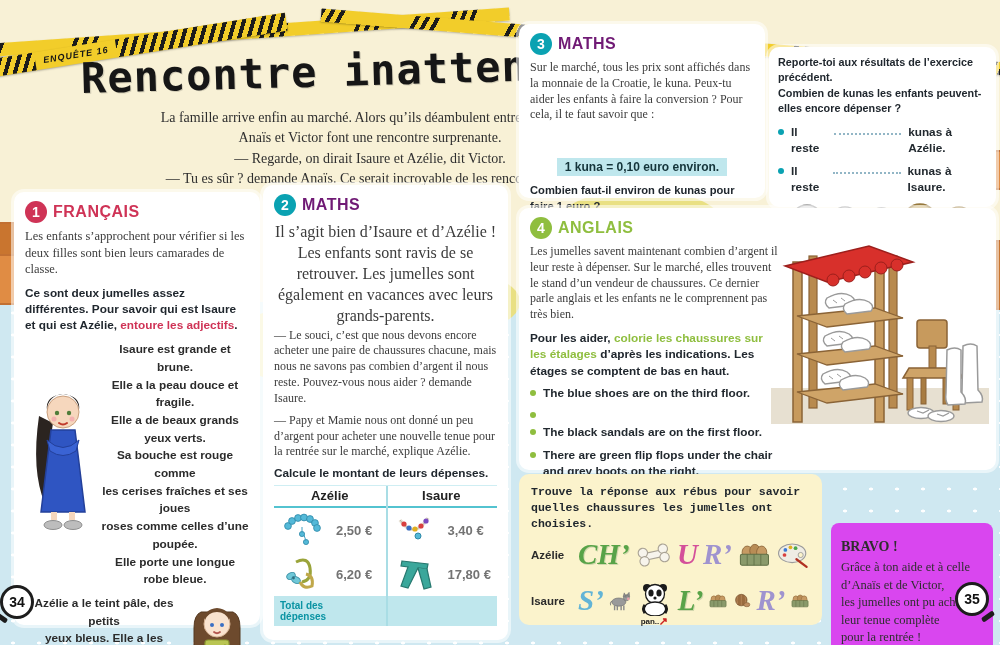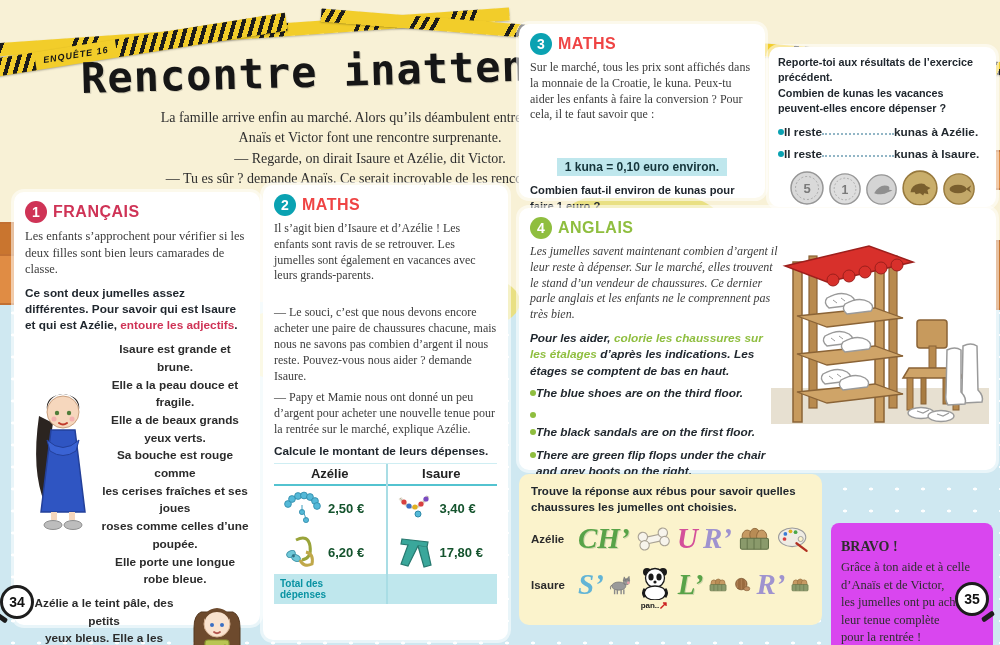--- a/index.html
+++ b/index.html
@@ -37,43 +37,43 @@
 
   
   .card { background:#ffffff; border-radius:10px; box-shadow:0 0 0 3px rgba(255,255,255,.55); }
   .card-pad { padding:9px 11px; }
 
   .sec-head { display:flex; align-items:center; gap:6px; margin-bottom:5px; }
   .badge { width:22px; height:22px; border-radius:50%; color:#fff; font-weight:bold; font-size:14px;
     display:flex; align-items:center; justify-content:center; }
   .sec-label { font-weight:bold; font-size:16px; letter-spacing:.5px; }
   .c-pink { color:#cf3356; } .bg-pink { background:#cf3356; }
-  .c-teal { color:#ef4444; } .bg-teal { background:#0aa2b2; }
+  .c-teal { color:#701a75; } .bg-teal { background:#0aa2b2; }
   .c-green { color:#8fbe3f; } .bg-green { background:#8fbe3f; }
 
   .serif { font-family:"Liberation Serif", serif; font-size:12.5px; line-height:1.32; color:#3c3c3c; margin-bottom:7px; }
   .boldtxt { font-size:11.8px; font-weight:bold; line-height:1.38; color:#20272e; }
   .kidtxt { font-size:11.8px; font-weight:bold; line-height:1.5; color:#2b2b2b; text-align:center; }
 
   .dotted { display:inline-block; border-bottom:2px dotted #92b6c6; height:11px; }
 
   
   #spend-table { margin-top:4px; position:relative; border-top:1px solid #cfeef3; }
   #spend-table .thead { display:flex; font-weight:bold; font-size:13px; color:#222; }
   #spend-table .thead div { flex:1; text-align:center; padding:2px 0 3px; }
   #spend-table .hline { height:2px; background:#53c3d0; }
   #spend-table .vline { position:absolute; left:50%; top:0; bottom:0; width:2px; background:#a9dde5; }
   .trow { display:flex; }
   .tcell { flex:1; display:flex; align-items:center; gap:6px; padding:3px 4px 3px 8px; height:44px; }
-  .tcell .price { font-weight:bold; font-size:13px; color:#14532d; margin-left:0; }
+  .tcell .price { font-weight:bold; font-size:13px; color:#737373; margin-left:8px; }
   .total-band { display:flex; background:#bfe7ed; height:30px; align-items:center; }
   .total-band .lbl { font-size:10px; font-weight:bold; color:#0a93a3; line-height:1.15; padding-left:6px; width:50%; }
 
   
-  .bullet-row { display:flex; font-size:11.8px; font-weight:bold; color:#22292f; line-height:1.4; margin-top:6px; }
+  .bullet-row { display:flex; gap:7px; font-size:11.8px; font-weight:bold; color:#22292f; line-height:1.4; margin-top:6px; }
   .bdot { width:6px; height:6px; border-radius:50%; margin-top:5px; flex:0 0 auto; }
 
   .hl-box { display:inline-block; background:#bfe7ed; font-weight:bold; font-size:12px; color:#14343a; padding:2px 8px;margin-top:28px; }
 
   
   #rebus-box { background:#fbf3cc; border-radius:10px; }
   .rebus-row { display:flex; align-items:center; gap:5px; margin-top:6px; }
   .rebus-label { font-size:11.5px; font-weight:bold; color:#2b2b2b; width:42px; flex:0 0 auto; }
   .rl { font-family:"Liberation Serif", serif; font-style:italic; font-weight:bold; font-size:29px; line-height:1; }
   .rl.green { color:#58a348; text-shadow:1px 1px 0 #2e6b2e33; }
@@ -175,21 +175,21 @@
         <ellipse cx="39" cy="140" rx="8" ry="4" fill="#c23023" stroke="#8f1f16"></ellipse>
     </svg>
   </div>
 </div>
 
 <div class="abs card card-pad" style="left:263px;top:185px;width:245px;height:455px;">
   <div class="sec-head">
     <div class="badge bg-teal">2</div>
     <div class="sec-label c-teal">MATHS</div>
   </div>
-  <div class="serif" style="font-size:12px;margin-bottom:21px;">Il s’agit bien d’Isaure et d’Azélie ! Les enfants sont ravis de se retrouver. Les jumelles sont également en vacances avec leurs grands-parents.</div>
+  <div class="serif" style="font-size:16px;margin-bottom:1px;text-align:center;">Il s’agit bien d’Isaure et d’Azélie ! Les enfants sont ravis de se retrouver. Les jumelles sont également en vacances avec leurs grands-parents.</div>
   <div class="serif" style="font-size:12px;margin-bottom:6px;">— Le souci, c’est que nous devons encore acheter une paire de chaussures chacune, mais nous ne savons pas combien d’argent il nous reste. Pouvez-vous nous aider ? demande Isaure.</div>
   <div class="serif" style="font-size:12px;margin-bottom:5px;">— Papy et Mamie nous ont donné un peu d’argent pour acheter une nouvelle tenue pour la rentrée sur le marché, explique Azélie.</div>
   <div class="boldtxt c-teal">Calcule le montant de leurs dépenses.</div>
 
   <div id="spend-table">
     <div class="thead">
       <div>Azélie</div>
       <div>Isaure</div>
     </div>
     <div class="hline"></div>
@@ -272,21 +272,21 @@
     <span class="hl-box">1 kuna = 0,10 euro environ.</span>
   </div>
   <div class="boldtxt c-teal" style="font-size:11.2px;">Combien faut-il environ de kunas pour faire 1 euro ?</div>
   <div class="boldtxt" style="margin-top:6px;">
     <span>1 euro = </span><span class="dotted" style="width:112px;"></span><span> kunas</span>
   </div>
 </div>
 
 <div class="abs card" style="left:769px;top:47px;width:227px;height:160px;padding:8px 9px;">
   <div class="boldtxt" style="font-size:10.8px;">Reporte-toi aux résultats de l’exercice précédent.</div>
-  <div class="boldtxt c-teal" style="font-size:10.8px;margin-top:1px;">Combien de kunas les vacances peuvent-elles encore dépenser ?</div>
+  <div class="boldtxt c-teal" style="font-size:10.8px;margin-top:1px;">Combien de kunas les enfants peuvent-elles encore dépenser ?</div>
   <div class="bullet-row" style="margin-top:8px;">
     <span class="bdot bg-teal"></span>
     <span>Il reste</span>
     <span class="dotted" style="width:72px;"></span>
     <span>kunas à Azélie.</span>
   </div>
   <div class="bullet-row">
     <span class="bdot bg-teal"></span>
     <span>Il reste</span>
     <span class="dotted" style="width:72px;"></span>
@@ -317,21 +317,21 @@
       <path d="M25,18 l6,-4 l-2,4 l2,4 z" fill="#7a5f2e"></path>
     </svg>
   </div>
 </div>
 
 <div class="abs card card-pad" style="left:519px;top:208px;width:477px;height:262px;">
   <div class="sec-head">
     <div class="badge bg-green">4</div>
     <div class="sec-label c-green">ANGLAIS</div>
   </div>
-  <div style="width:248px;font-style:italic;">
+  <div style="width:248px;">
     <div class="serif" style="font-size:12px;">Les jumelles savent maintenant combien d’argent il leur reste à dépenser. Sur le marché, elles trouvent le stand d’un vendeur de chaussures. Ce dernier parle anglais et les enfants ne le comprennent pas très bien.</div>
     <div class="boldtxt" style="margin-bottom:4px;">
       <span>Pour les aider, </span><span class="c-green">colorie les chaussures sur les étalages</span><span> d’après les indications. Les étages se comptent de bas en haut.</span>
     </div>
     <div class="bullet-row">
       <span class="bdot bg-green"></span>
       <span>The blue shoes are on the third floor.</span>
     </div>
     <div class="bullet-row">
       <span class="bdot bg-green"></span>
@@ -396,21 +396,21 @@
     <path d="M146,191 l6,2 l6,-3 M166,194 l6,2 l6,-3" stroke="#9a9a9a" stroke-width="1.2" fill="none"></path>
 
     <g fill="#ffffff" stroke="#9a9a9a" stroke-width="1.5">
       <path d="M192,126 q8,-4 14,0 l1,44 q6,6 4,12 l-18,1 q-3,-4 -2,-12 z"></path>
       <path d="M176,130 q8,-4 14,0 l0,42 q6,6 4,12 l-17,1 q-3,-4 -2,-12 z"></path>
     </g>
   </svg>
 </div>
 
 <div class="abs" id="rebus-box" style="left:519px;top:474px;width:303px;height:151px;padding:10px 12px;">
-  <div class="boldtxt" style="font-size:11.5px;">Trouve la réponse aux rébus pour savoir quelles chaussures les jumelles ont choisies.</div>
+  <div class="boldtxt" style="font-size:11.5px;font-family:Liberation Mono, monospace;">Trouve la réponse aux rébus pour savoir quelles chaussures les jumelles ont choisies.</div>
 
   <div class="rebus-row">
     <span class="rebus-label">Azélie</span>
     <span class="rl green">CH’</span>
     <svg width="44" height="30" viewBox="0 0 44 30">
       <g transform="rotate(-12 22 15)">
         <rect x="10" y="11" width="24" height="8" rx="4" fill="#f7f4ec" stroke="#a9a294" stroke-width="1.3"></rect>
         <circle cx="10" cy="10" r="5.5" fill="#f7f4ec" stroke="#a9a294" stroke-width="1.3"></circle>
         <circle cx="10" cy="20" r="5.5" fill="#f7f4ec" stroke="#a9a294" stroke-width="1.3"></circle>
         <circle cx="34" cy="10" r="5.5" fill="#f7f4ec" stroke="#a9a294" stroke-width="1.3"></circle>

